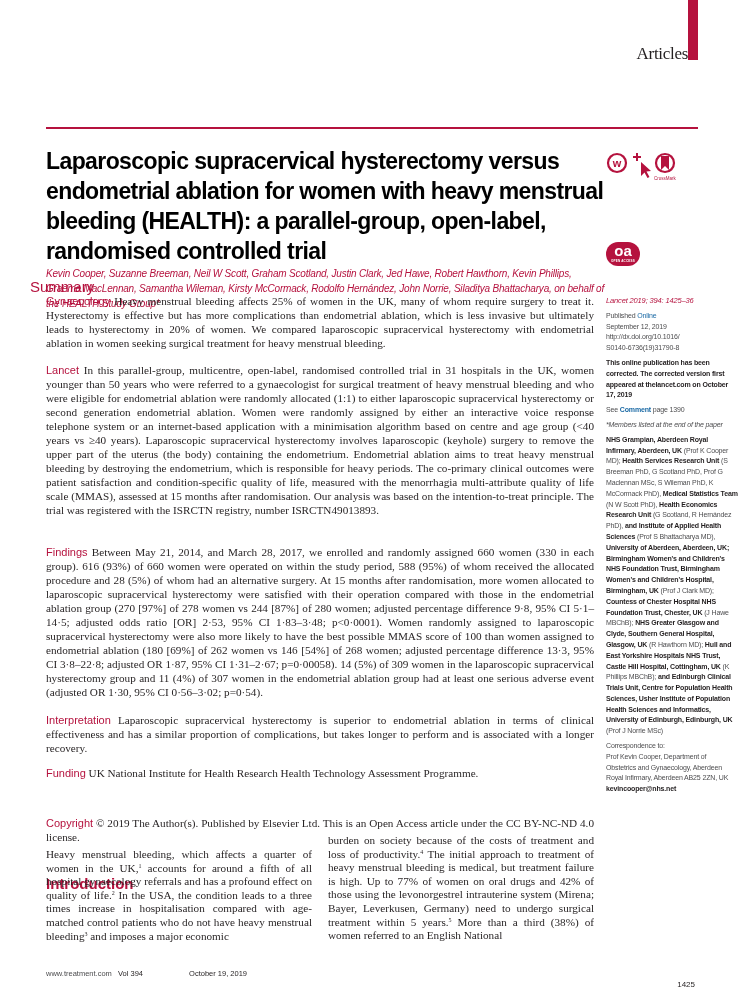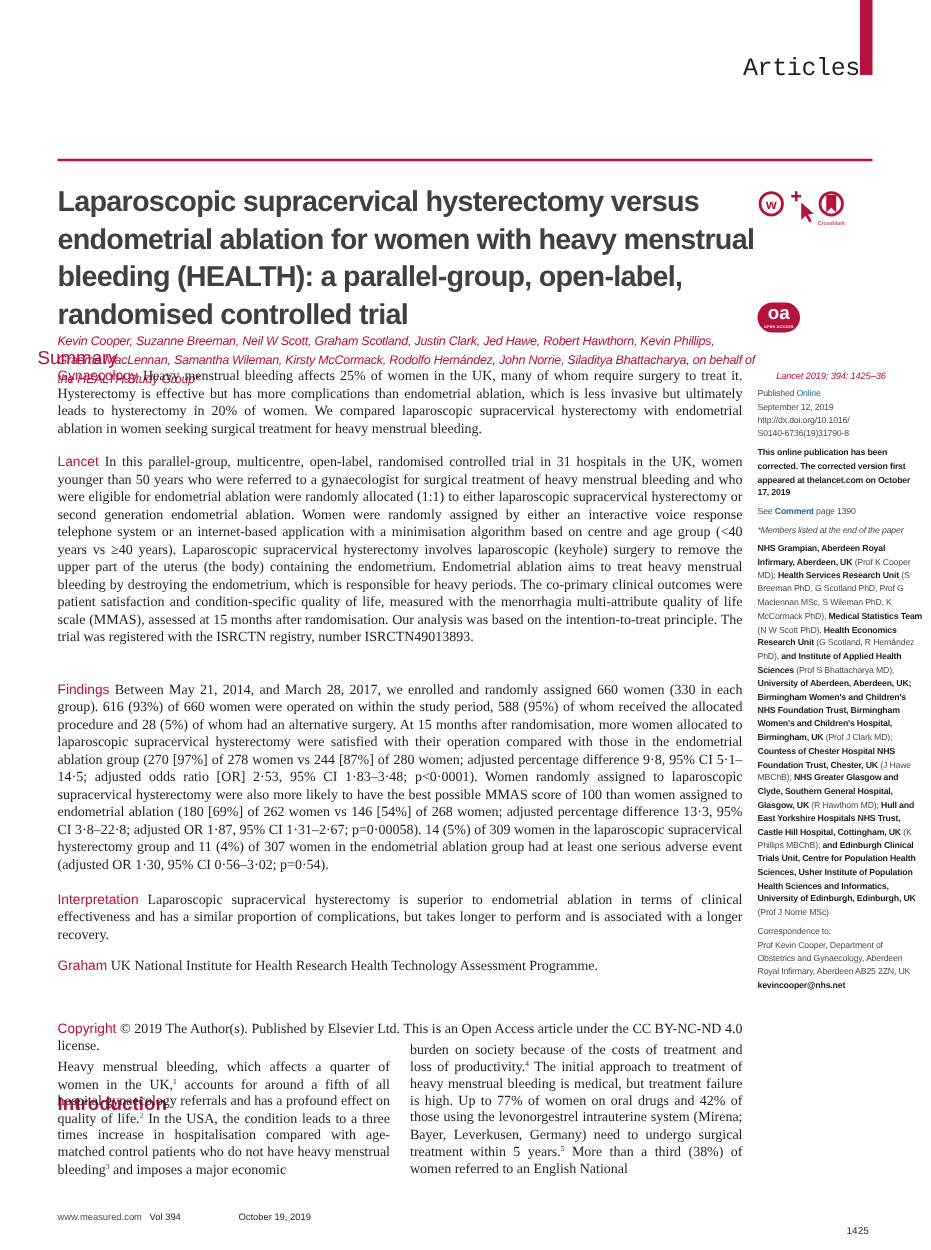--- a/index.html
+++ b/index.html
@@ -1,23 +1,23 @@
 <!DOCTYPE html>
 <html><head>
 <meta charset="utf-8">
 <style>
   * { box-sizing: border-box; margin: 0; padding: 0; }
   html, body { width: 745px; height: 1000px; background: #ffffff; overflow: hidden; }
   body { position: relative; font-family: "Liberation Serif", serif; color: #231f20; }
 
-  #articles-label { position: absolute; right: 57px; top: 44px; font-family: Liberation Mono, monospace; font-size: 20px; color: #231f20; letter-spacing: -0.3px; }
+  #articles-label { position: absolute; right: 57px; top: 44px; font-family: Liberation Serif, serif; font-size: 17px; color: #231f20; letter-spacing: -0.3px; }
   #red-tab { position: absolute; left: 688px; top: 0; width: 10px; height: 60px; background: #b5123e; }
   #top-rule { position: absolute; left: 46px; top: 127px; width: 652px; height: 2px; background: #b5123e; }
 
-  #title { position: absolute; left: 46px; top: 146px; width: 560px; font-family: "Liberation Sans", sans-serif; font-size: 23px; line-height: 30px; color: #404040; letter-spacing: -0.6px; }
+  #title { position: absolute; left: 46px; top: 146px; width: 560px; font-family: "Liberation Sans", sans-serif; font-size: 23px; line-height: 30px; color: #000000; letter-spacing: -0.6px; }
 
   #icons { position: absolute; left: 606px; top: 150px; width: 90px; height: 40px; }
   #icons svg { display: block; }
 
   #oa-badge { position: absolute; left: 606px; top: 242px; width: 34px; height: 24px; background: #b5123e; color: #fff; text-align: center; font-family: "Liberation Sans", sans-serif; font-weight: bold; border-radius: 12px; }
   #oa-badge .oa { font-size: 15px; line-height: 17px; display: block; }
   #oa-badge .oa-sub { font-size: 3px; line-height: 4px; display: block; letter-spacing: 0.2px; }
 
   #authors { position: absolute; left: 46px; top: 238px; width: 560px; font-family: "Liberation Sans", sans-serif; font-style: italic; font-size: 10px; line-height: 15px; color: #b5123e; letter-spacing: -0.2px; margin-top: 28px; }
 
@@ -32,21 +32,21 @@
   #abs-funding { top: 766px; }
   #abs-copyright { top: 792px; margin-top: 24px; }
 
   #intro-heading { position: absolute; left: 46px; top: 875px; font-family: "Liberation Sans", sans-serif; font-size: 15px; color: #b5123e; }
   .col { position: absolute; width: 266px; font-size: 11.2px; line-height: 13.6px; text-align: justify; color: #231f20; }
   #col1 { left: 46px; top: 848px; }
   #col2 { left: 328px; top: 834px; }
   sup { font-size: 6px; vertical-align: 4px; line-height: 0; }
 
   #sidebar { position: absolute; left: 606px; top: 296px; width: 132px; font-family: "Liberation Sans", sans-serif; font-size: 7px; line-height: 10.8px; color: #4d4d4f; letter-spacing: -0.15px; }
-  #sidebar .cite { color: #b5123e; font-style: italic; font-size: 7.5px; margin-bottom: 4px; margin-left: 15px; }
+  #sidebar .cite { color: #b5123e; font-style: italic; font-size: 7.5px; margin-bottom: 4px; }
   #sidebar .blk { margin-bottom: 4px; }
   #sidebar b { color: #231f20; font-weight: bold; }
   #sidebar .link { color: #1b6aa5; }
   #sidebar .link-b { color: #1b6aa5; font-weight: bold; }
   #sidebar .it { font-style: italic; }
 
   #footer-left { position: absolute; left: 46px; top: 969px; font-family: "Liberation Sans", sans-serif; font-size: 7.5px; color: #4d4d4f; }
   #footer-left .vol { color: #231f20; margin-left: 4px; }
   #footer-left .date { color: #231f20; margin-left: 4px; padding-left: 40px; }
   #page-num { position: absolute; right: 50px; top: 980px; font-family: Liberation Sans, sans-serif; font-size: 8px; color: #231f20; }
@@ -98,21 +98,21 @@
 </p>
 <p class="abstract" id="abs-findings">
   <span class="label">Findings</span>
   <span>Between May 21, 2014, and March 28, 2017, we enrolled and randomly assigned 660 women (330 in each group). 616 (93%) of 660 women were operated on within the study period, 588 (95%) of whom received the allocated procedure and 28 (5%) of whom had an alternative surgery. At 15 months after randomisation, more women allocated to laparoscopic supracervical hysterectomy were satisfied with their operation compared with those in the endometrial ablation group (270 [97%] of 278 women vs 244 [87%] of 280 women; adjusted percentage difference 9·8, 95% CI 5·1–14·5; adjusted odds ratio [OR] 2·53, 95% CI 1·83–3·48; p&lt;0·0001). Women randomly assigned to laparoscopic supracervical hysterectomy were also more likely to have the best possible MMAS score of 100 than women assigned to endometrial ablation (180 [69%] of 262 women vs 146 [54%] of 268 women; adjusted percentage difference 13·3, 95% CI 3·8–22·8; adjusted OR 1·87, 95% CI 1·31–2·67; p=0·00058). 14 (5%) of 309 women in the laparoscopic supracervical hysterectomy group and 11 (4%) of 307 women in the endometrial ablation group had at least one serious adverse event (adjusted OR 1·30, 95% CI 0·56–3·02; p=0·54).</span>
 </p>
 <p class="abstract" id="abs-interpretation">
   <span class="label">Interpretation</span>
   <span>Laparoscopic supracervical hysterectomy is superior to endometrial ablation in terms of clinical effectiveness and has a similar proportion of complications, but takes longer to perform and is associated with a longer recovery.</span>
 </p>
 <p class="abstract" id="abs-funding">
-  <span class="label">Graham</span>
+  <span class="label">Funding</span>
   <span>UK National Institute for Health Research Health Technology Assessment Programme.</span>
 </p>
 <p class="abstract" id="abs-copyright">
   <span class="label">Copyright</span>
   <span>© 2019 The Author(s). Published by Elsevier Ltd. This is an Open Access article under the CC BY-NC-ND 4.0 license.</span>
 </p>
 
 <h2 id="intro-heading">Introduction</h2>
 <p class="col" id="col1"><span>Heavy menstrual bleeding, which affects a quarter of women in the UK,</span><sup>1</sup><span> accounts for around a fifth of all hospital gynaecology referrals and has a profound effect on quality of life.</span><sup>2</sup><span> In the USA, the condition leads to a three times increase in hospitalisation compared with age-matched control patients who do not have heavy menstrual bleeding</span><sup>3</sup><span> and imposes a major economic</span></p>
 <p class="col" id="col2"><span>burden on society because of the costs of treatment and loss of productivity.</span><sup>4</sup><span> The initial approach to treatment of heavy menstrual bleeding is medical, but treatment failure is high. Up to 77% of women on oral drugs and 42% of those using the levonorgestrel intrauterine system (Mirena; Bayer, Leverkusen, Germany) need to undergo surgical treatment within 5 years.</span><sup>5</sup><span> More than a third (38%) of women referred to an English National</span></p>
@@ -131,17 +131,17 @@
   <div class="blk it">*Members listed at the end of the paper</div>
   <div class="blk"><b>NHS Grampian, Aberdeen Royal Infirmary, Aberdeen, UK</b><span> (Prof K Cooper MD); </span><b>Health Services Research Unit</b><span> (S Breeman PhD, G Scotland PhD, Prof G Maclennan MSc, S Wileman PhD, K McCormack PhD), </span><b>Medical Statistics Team</b><span> (N W Scott PhD), </span><b>Health Economics Research Unit</b><span> (G Scotland, R Hernández PhD), </span><b>and Institute of Applied Health Sciences</b><span> (Prof S Bhattacharya MD), </span><b>University of Aberdeen, Aberdeen, UK; Birmingham Women's and Children's NHS Foundation Trust, Birmingham Women's and Children's Hospital, Birmingham, UK</b><span> (Prof J Clark MD); </span><b>Countess of Chester Hospital NHS Foundation Trust, Chester, UK</b><span> (J Hawe MBChB); </span><b>NHS Greater Glasgow and Clyde, Southern General Hospital, Glasgow, UK</b><span> (R Hawthorn MD); </span><b>Hull and East Yorkshire Hospitals NHS Trust, Castle Hill Hospital, Cottingham, UK</b><span> (K Phillips MBChB); </span><b>and Edinburgh Clinical Trials Unit, Centre for Population Health Sciences, Usher Institute of Population Health Sciences and Informatics, University of Edinburgh, Edinburgh, UK</b><span> (Prof J Norrie MSc)</span></div>
   <div class="blk">
     <span>Correspondence to:</span><br>
     <span>Prof Kevin Cooper, Department of Obstetrics and Gynaecology, Aberdeen Royal Infirmary, Aberdeen AB25 2ZN, UK</span><br>
     <b>kevincooper@nhs.net</b>
   </div>
 </aside>
 
 <div id="footer-left">
-  <span>www.measured.com</span>
+  <span>www.treatment.com</span>
   <span class="vol">Vol 394</span>
   <span class="date">October 19, 2019</span>
 </div>
 <div id="page-num">1425</div>
 
 </body></html>

